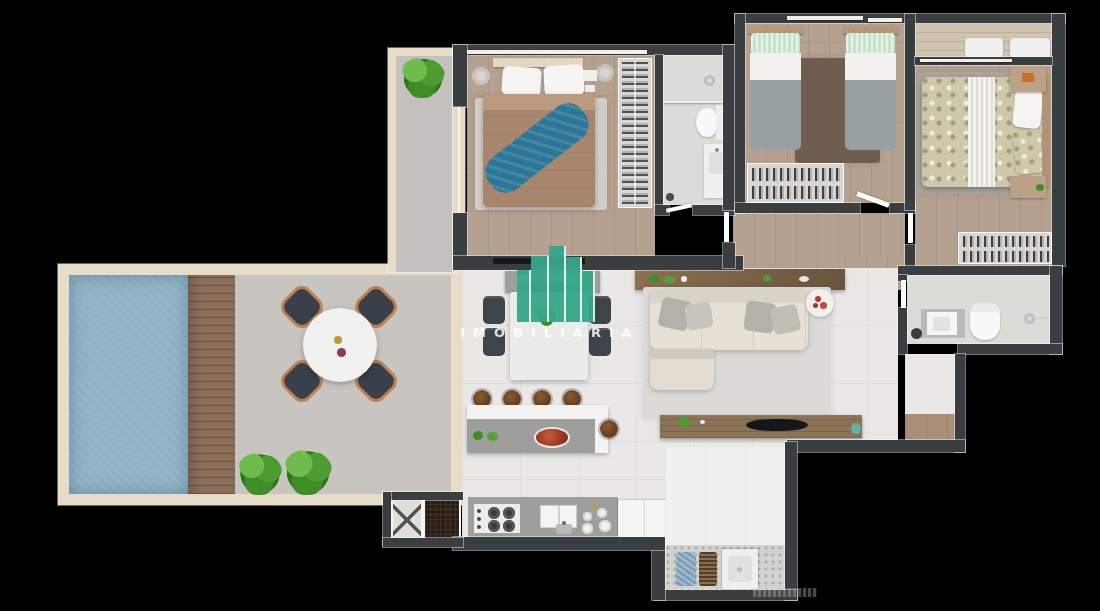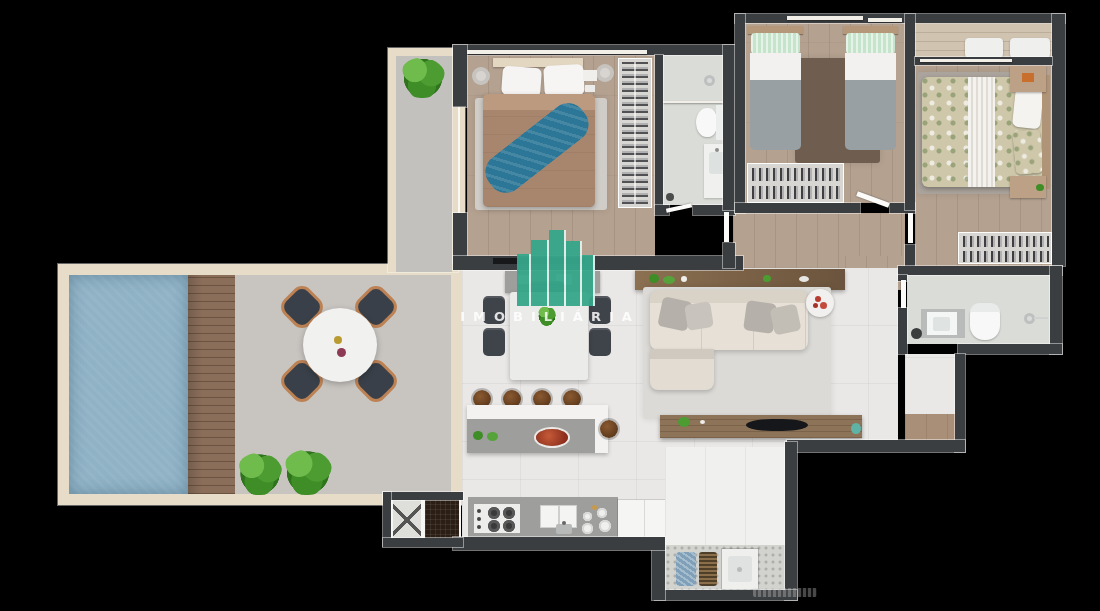--- a/index.html
+++ b/index.html
@@ -306,21 +306,21 @@
   <div class="sill" style="left:787px;top:16px;width:76px;height:4px;"></div>
   <div class="sill" style="left:868px;top:18px;width:34px;height:4px;"></div>
   <div class="sill" style="left:920px;top:59px;width:92px;height:3px;"></div>
   <div class="door" style="left:724px;top:212px;width:5px;height:30px;"></div>
   <div class="door" style="left:666px;top:206px;width:26px;height:4px;transform:rotate(-12deg);"></div>
   <div class="door" style="left:856px;top:197px;width:34px;height:5px;transform:rotate(20deg);"></div>
   <div class="door" style="left:908px;top:213px;width:5px;height:30px;"></div>
   <div class="door" style="left:901px;top:280px;width:5px;height:28px;"></div>
   <div class="abs" style="left:493px;top:258px;width:92px;height:6px;background:#17181a;"></div>
 
-  <div class="abs" style="left:0;top:0;width:1100px;height:456px;pointer-events:none;">
+  <div class="abs" style="left:0;top:16px;width:1100px;height:456px;pointer-events:none;">
     <div class="abs" style="left:505px;top:230px;width:95px;height:80px;opacity:.95;">
       <div class="logo-bar" style="left: 12px; top: 24px; width: 12px; height: 52px; background-color: rgb(54, 167, 138);"></div>
       <div class="logo-bar" style="left: 26px; top: 10px; width: 16px; height: 66px; background-color: rgb(54, 167, 138);"></div>
       <div class="logo-bar" style="left: 44px; top: 0px; width: 15px; height: 76px; background-color: rgb(54, 167, 138);"></div>
       <div class="logo-bar" style="left: 61px; top: 11px; width: 14px; height: 65px; background-color: rgb(54, 167, 138);"></div>
       <div class="logo-bar" style="left: 77px; top: 25px; width: 11px; height: 51px; background-color: rgb(54, 167, 138);"></div>
     </div>
     <div class="wm-text" style="left:300px;top:309px;width:500px;font-size:13px;letter-spacing:8px;">IMOBILIÁRIA</div>
   </div>
 

